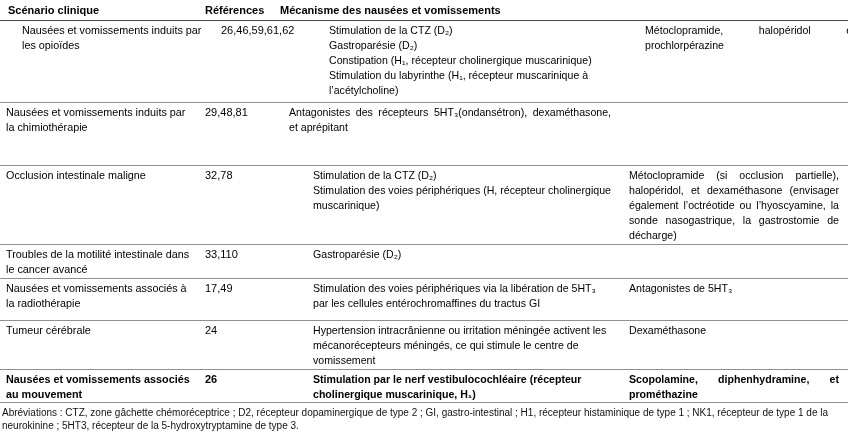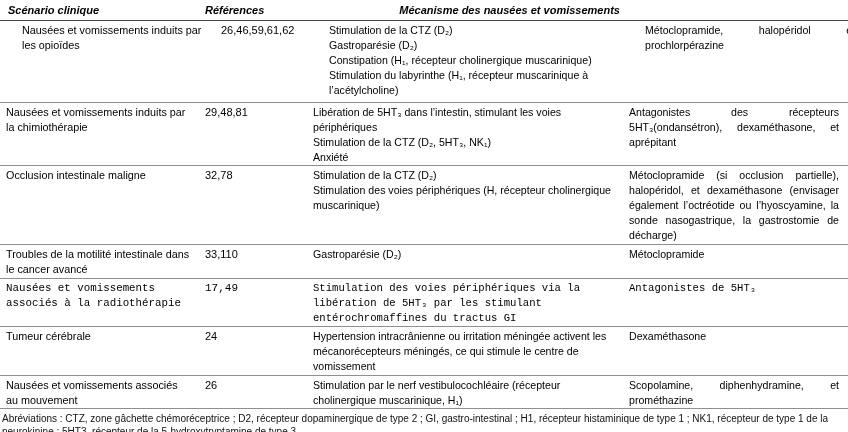--- a/index.html
+++ b/index.html
@@ -15,21 +15,20 @@
     background: #fff;
     overflow: hidden;
   }
   .row {
     display: grid;
     grid-template-columns: 205px 75px 340px 228px;
     width: 848px;
   }
   .thead {
     border-bottom: 1.5px solid #474747;
-    font-style: italic;
   }
   .thead .c {
     font-weight: bold;
     font-size: 11px;
     line-height: 15px;
     padding-top: 3px;
     padding-bottom: 2px;
     white-space: nowrap;
   }
   .trow + .trow { border-top: 1px solid #8f8f8f; }
@@ -39,32 +38,32 @@
     padding-top: 2px;
     vertical-align: top;
   }
   
   .c1 { padding-left: 6px; padding-right: 14px; line-height: 14.5px; }
   .thead .c1 { padding-left: 8px; }
   
   .c2 { text-align: left; padding-right: 4px; font-size: 11px; }
   
   .c3 { padding-left: 33px; padding-right: 8px; font-size: 10.6px; white-space: pre-line; }
-  .thead .c3 { text-align: right; padding-left: 0; padding-right: 0; white-space: nowrap; }
+  .thead .c3 { text-align: left; padding-left: 0; padding-right: 0; white-space: nowrap; }
   
   .c4 { padding-left: 9px; padding-right: 9px; font-size: 10.6px; text-align: justify; }
   .thead .c4 { font-size: 10.5px; letter-spacing: -0.15px; text-align: center; padding-left: 0; padding-right: 0; }
   
   .r1 { min-height: 81px; margin-left: 16px; }
   .r2 { min-height: 63px; }
   .r3 { min-height: 79px; }
   .r4 { min-height: 34px; }
-  .r5 { min-height: 42px; font-family: Liberation Mono, monospace; }
+  .r5 { min-height: 42px; }
   .r6 { min-height: 49px; }
-  .r7 { min-height: 28px; }
+  .r7 { min-height: 28px; font-weight: bold; }
   .footnote {
     border-top: 1px solid #8f8f8f;
     font-size: 10px;
     line-height: 13px;
     padding: 3px 4px 0 2px;
     color: #111;
   }
 </style>
 </head>
 <body>
@@ -83,45 +82,41 @@
     <div class="c c3">Stimulation de la CTZ (D₂)
 Gastroparésie (D₂)
 Constipation (H₁, récepteur cholinergique muscarinique)
 Stimulation du labyrinthe (H₁, récepteur muscarinique à l’acétylcholine)</div>
     <div class="c c4">Métoclopramide, halopéridol et prochlorpérazine</div>
   </div>
 
   <div class="row trow r2">
     <div class="c c1">Nausées et vomissements induits par la chimiothérapie</div>
     <div class="c c2">29,48,81</div>
-    <div class="c c3">Libération de 5HT₃ dans l’intestin, stimulant les voies périphériques
-Stimulation de la CTZ (D₂, 5HT₃, NK₁)
-Anxiété</div>
     <div class="c c4">Antagonistes des récepteurs 5HT₃(ondansétron), dexaméthasone, et aprépitant</div>
   </div>
 
   <div class="row trow r3">
     <div class="c c1">Occlusion intestinale maligne</div>
     <div class="c c2">32,78</div>
     <div class="c c3">Stimulation de la CTZ (D₂)
 Stimulation des voies périphériques (H, récepteur cholinergique muscarinique)</div>
     <div class="c c4">Métoclopramide (si occlusion partielle), halopéridol, et dexaméthasone (envisager également l’octréotide ou l’hyoscyamine, la sonde nasogastrique, la gastrostomie de décharge)</div>
   </div>
 
   <div class="row trow r4">
     <div class="c c1">Troubles de la motilité intestinale dans le cancer avancé</div>
     <div class="c c2">33,110</div>
     <div class="c c3">Gastroparésie (D₂)</div>
-    <div class="c c4">Métoclopramide</div>
   </div>
 
   <div class="row trow r5">
     <div class="c c1">Nausées et vomissements associés à la radiothérapie</div>
     <div class="c c2">17,49</div>
-    <div class="c c3">Stimulation des voies périphériques via la libération de 5HT₃ par les stimulant entérochromaffines du tractus GI</div>
+    <div class="c c3">Stimulation des voies périphériques via la libération de 5HT₃ par les cellules entérochromaffines du tractus GI</div>
     <div class="c c4">Antagonistes de 5HT₃</div>
   </div>
 
   <div class="row trow r6">
     <div class="c c1">Tumeur cérébrale</div>
     <div class="c c2">24</div>
     <div class="c c3">Hypertension intracrânienne ou irritation méningée activent les mécanorécepteurs méningés, ce qui stimule le centre de vomissement</div>
     <div class="c c4">Dexaméthasone</div>
   </div>
 

